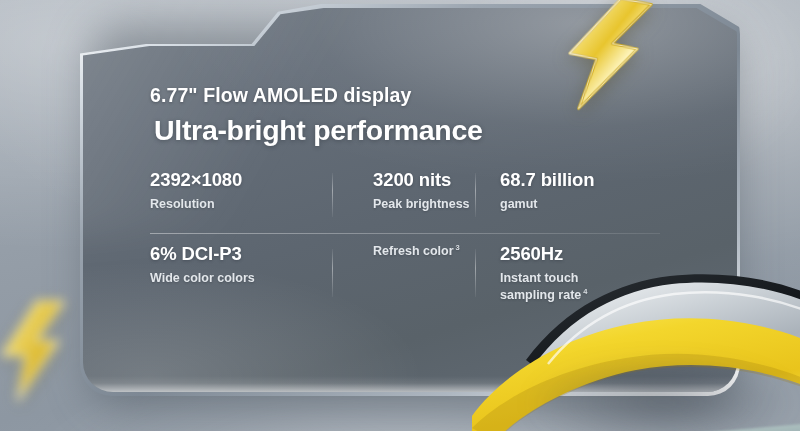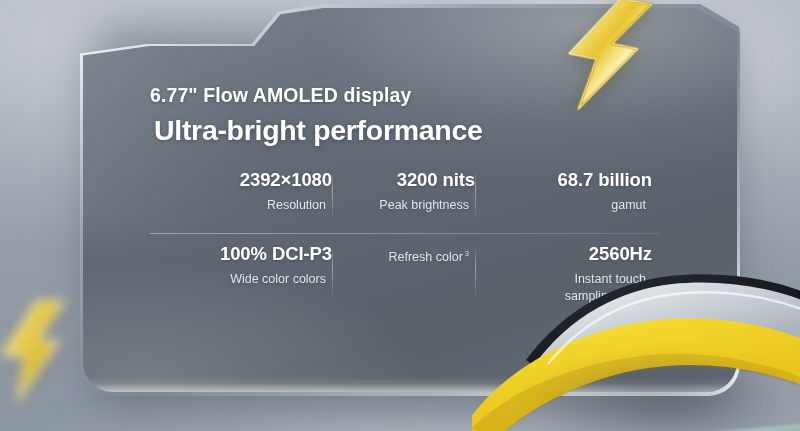--- a/index.html
+++ b/index.html
@@ -149,43 +149,42 @@
     margin: 4px;
     text-shadow: 0 1px 4px rgba(40,46,54,0.45);
   }
 
   
   .specs {
     position: absolute;
     left: 70px;
     top: 165px;
     width: 502px;
-    text-align: right;
   }
   .spec-row {
     display: flex;
     position: relative;
   }
   .spec-row.row-top { height: 64px; }
   .spec-row.row-bot { height: 72px; padding-top: 10px; }
   .divider-h {
     position: absolute;
     left: 0;
     right: -8px;
     top: 64px;
     height: 1px;
     background: linear-gradient(to right, rgba(255,255,255,0.40), rgba(255,255,255,0.26) 55%, rgba(255,255,255,0.10));
   }
   .spec-cell {
     position: relative;
     box-sizing: border-box;
   }
   .spec-cell.c1 { width: 182px; }
-  .spec-cell.c2 { width: 143px; padding-left: 23px; }
-  .spec-cell.c3 { width: 177px; padding-left: 16px; }
+  .spec-cell.c2 { width: 143px; padding-left: 41px; }
+  .spec-cell.c3 { width: 177px; padding-left: 25px; }
   .divider-v {
     position: absolute;
     left: 0;
     top: 4px;
     width: 1px;
     height: 44px;
     background: linear-gradient(to bottom, rgba(255,255,255,0.05), rgba(255,255,255,0.42) 40%, rgba(255,255,255,0.05));
   }
   .spec-row.row-bot .divider-v { top: 6px; height: 48px; }
   .spec-value {
@@ -193,23 +192,23 @@
     font-size: 18.5px;
     font-weight: bold;
     letter-spacing: -0.1px;
     margin: 0 0 5px 0;
     white-space: nowrap;
     text-shadow: 0 1px 3px rgba(40,46,54,0.40);
   }
   .spec-label {
     color: #e3e7eb;
     font-size: 12.5px;
-    font-weight: normal;
+    font-weight: bold;
     line-height: 1.32;
-    margin: 6px;
+    margin: 0;
     text-shadow: 0 1px 2px rgba(40,46,54,0.35);
   }
   .spec-label sup {
     font-size: 7.5px;
     vertical-align: super;
     margin-left: 2px;
     opacity: 0.92;
   }
 
   
@@ -305,21 +304,21 @@
         <div class="spec-cell c3">
           <span class="divider-v"></span>
           <p class="spec-value">68.7 billion</p>
           <p class="spec-label">gamut</p>
         </div>
       </div>
 
       <div class="spec-row row-bot">
 
         <div class="spec-cell c1">
-          <p class="spec-value">100% DCI-P3</p>
+          <p class="spec-value">6% DCI-P3</p>
           <p class="spec-label">Wide color colors</p>
         </div>
 
         <div class="spec-cell c2">
           <span class="divider-v"></span>
           <p class="spec-label"><span>Refresh color</span><sup>3</sup></p>
         </div>
 
         <div class="spec-cell c3">
           <span class="divider-v"></span>

